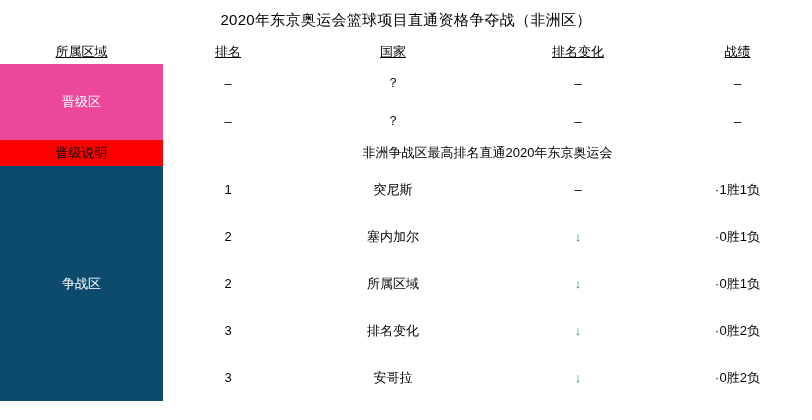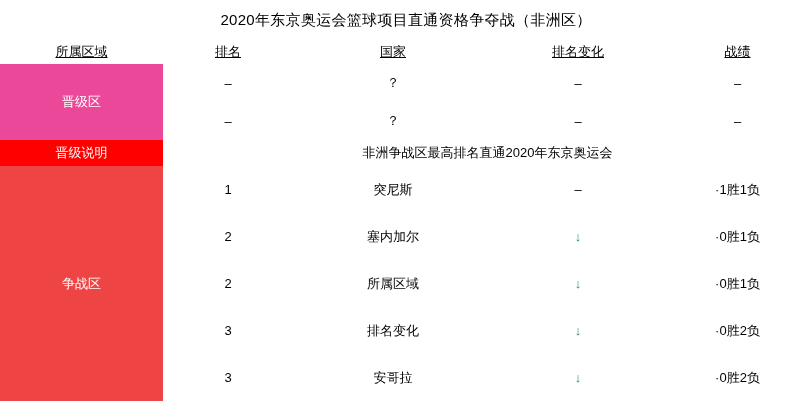--- a/index.html
+++ b/index.html
@@ -57,25 +57,25 @@
   .col-change { width: 170px; }
   .col-record { width: 149px; }
 
   .cell-green {
     background: #ec4899;
     color: #ffffff;
     font-size: 13.5px;
   }
   .cell-red {
     background: #FF0000;
-    color: #ffffff;
+    color: #000000;
     font-size: 13.5px;
   }
   .cell-orange {
-    background: #ef4444;
+    background: #0c4a6e;
     color: #ffffff;
     font-size: 13.5px;
   }
   .note-cell {
     font-size: 13.5px;
   }
   .row-qual td.data {
     height: 38px;
   }
   .row-note td {

